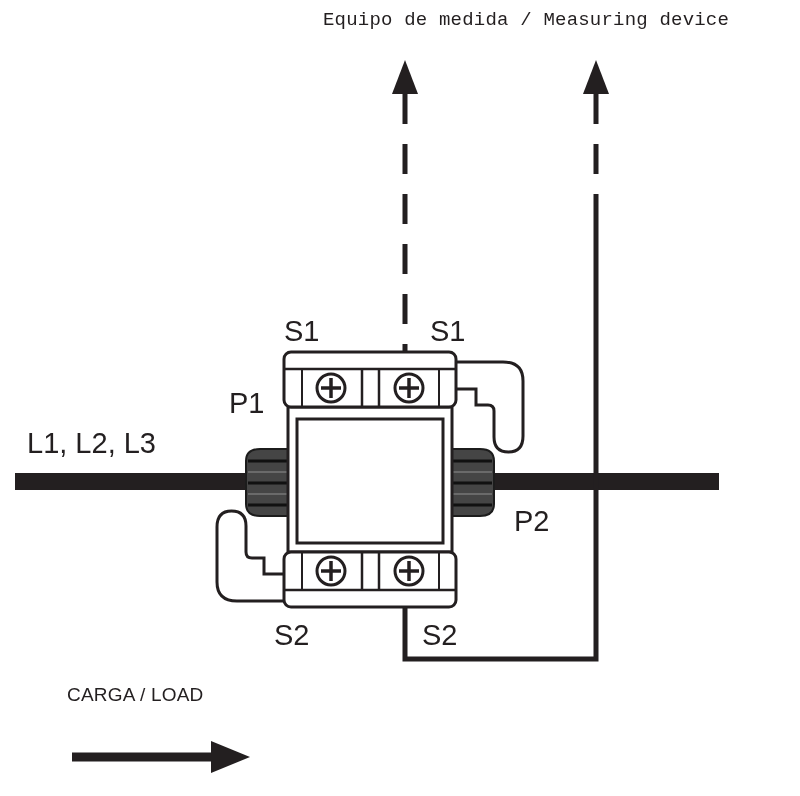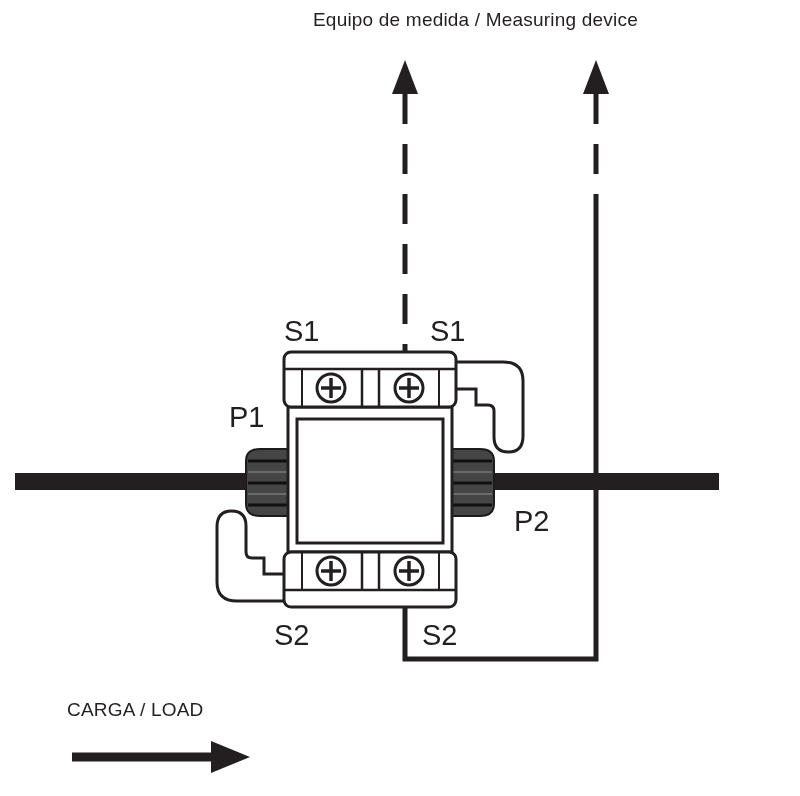--- a/index.html
+++ b/index.html
@@ -108,27 +108,28 @@
       </g>
     </g>
 
     <g>
       <line x1="72" y1="757" x2="213" y2="757" stroke="#231f20" stroke-width="9"></line>
       <polygon points="250,757 211,741 211,773" fill="#231f20"></polygon>
     </g>
 
   </svg>
 
-  <div class="lbl lbl-title" style="left:313px;top:10px;">Equipo de medida / Measuring device</div>
+  <div class="lbl lbl-title" style="left:323px;top:10px;font-family:Liberation Mono, monospace;">Equipo de medida / Measuring device</div>
 
   <div class="lbl lbl-terminal" style="left:284px;top:316px;">S1</div>
   <div class="lbl lbl-terminal" style="left:430px;top:316px;">S1</div>
 
-  <div class="lbl lbl-terminal" style="left:229px;top:402px;">P1</div>
+  <div class="lbl lbl-terminal" style="left:229px;top:388px;">P1</div>
   <div class="lbl lbl-terminal" style="left:505px;top:506px;margin-left:9px;">P2</div>
 
+  <div class="lbl lbl-terminal" style="left:27px;top:428px;">L1, L2, L3</div>
 
   <div class="lbl lbl-terminal" style="left:274px;top:620px;">S2</div>
   <div class="lbl lbl-terminal" style="left:422px;top:620px;">S2</div>
 
-  <div class="lbl lbl-load" style="left:67px;top:700px;">CARGA / LOAD</div>
+  <div class="lbl lbl-load" style="left:67px;top:685px;">CARGA / LOAD</div>
 
 </div>
 
 </body></html>

